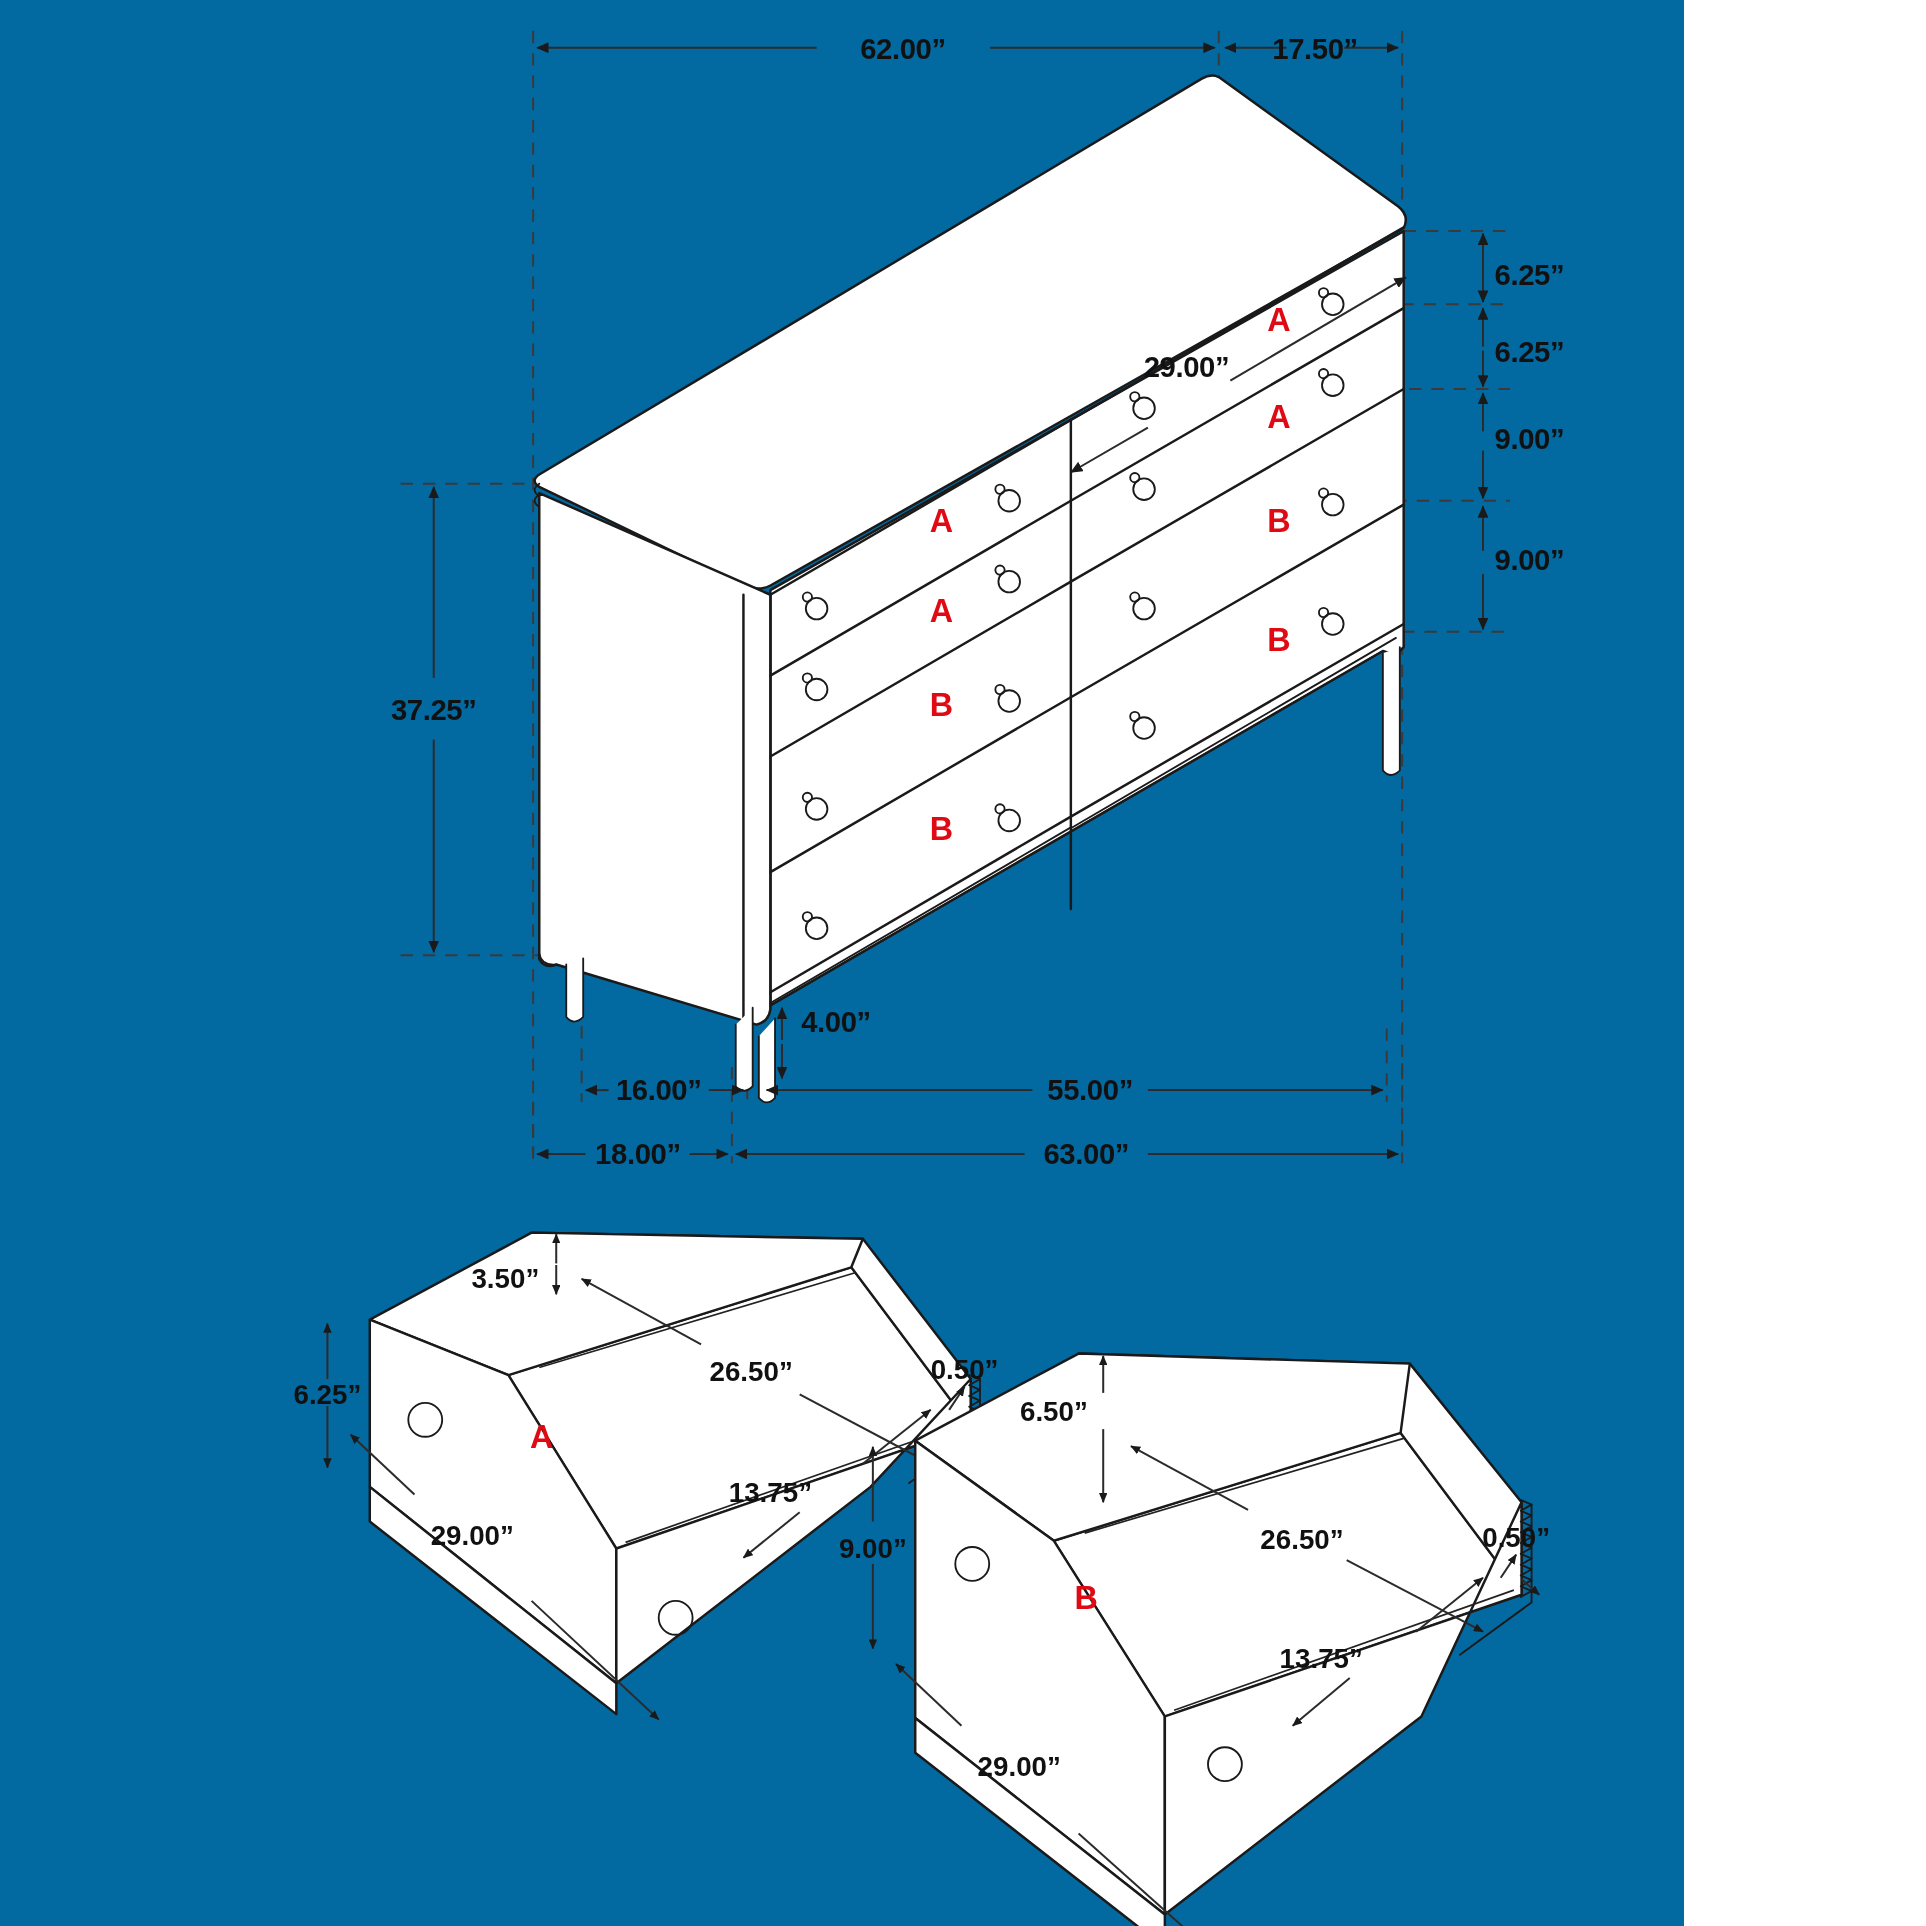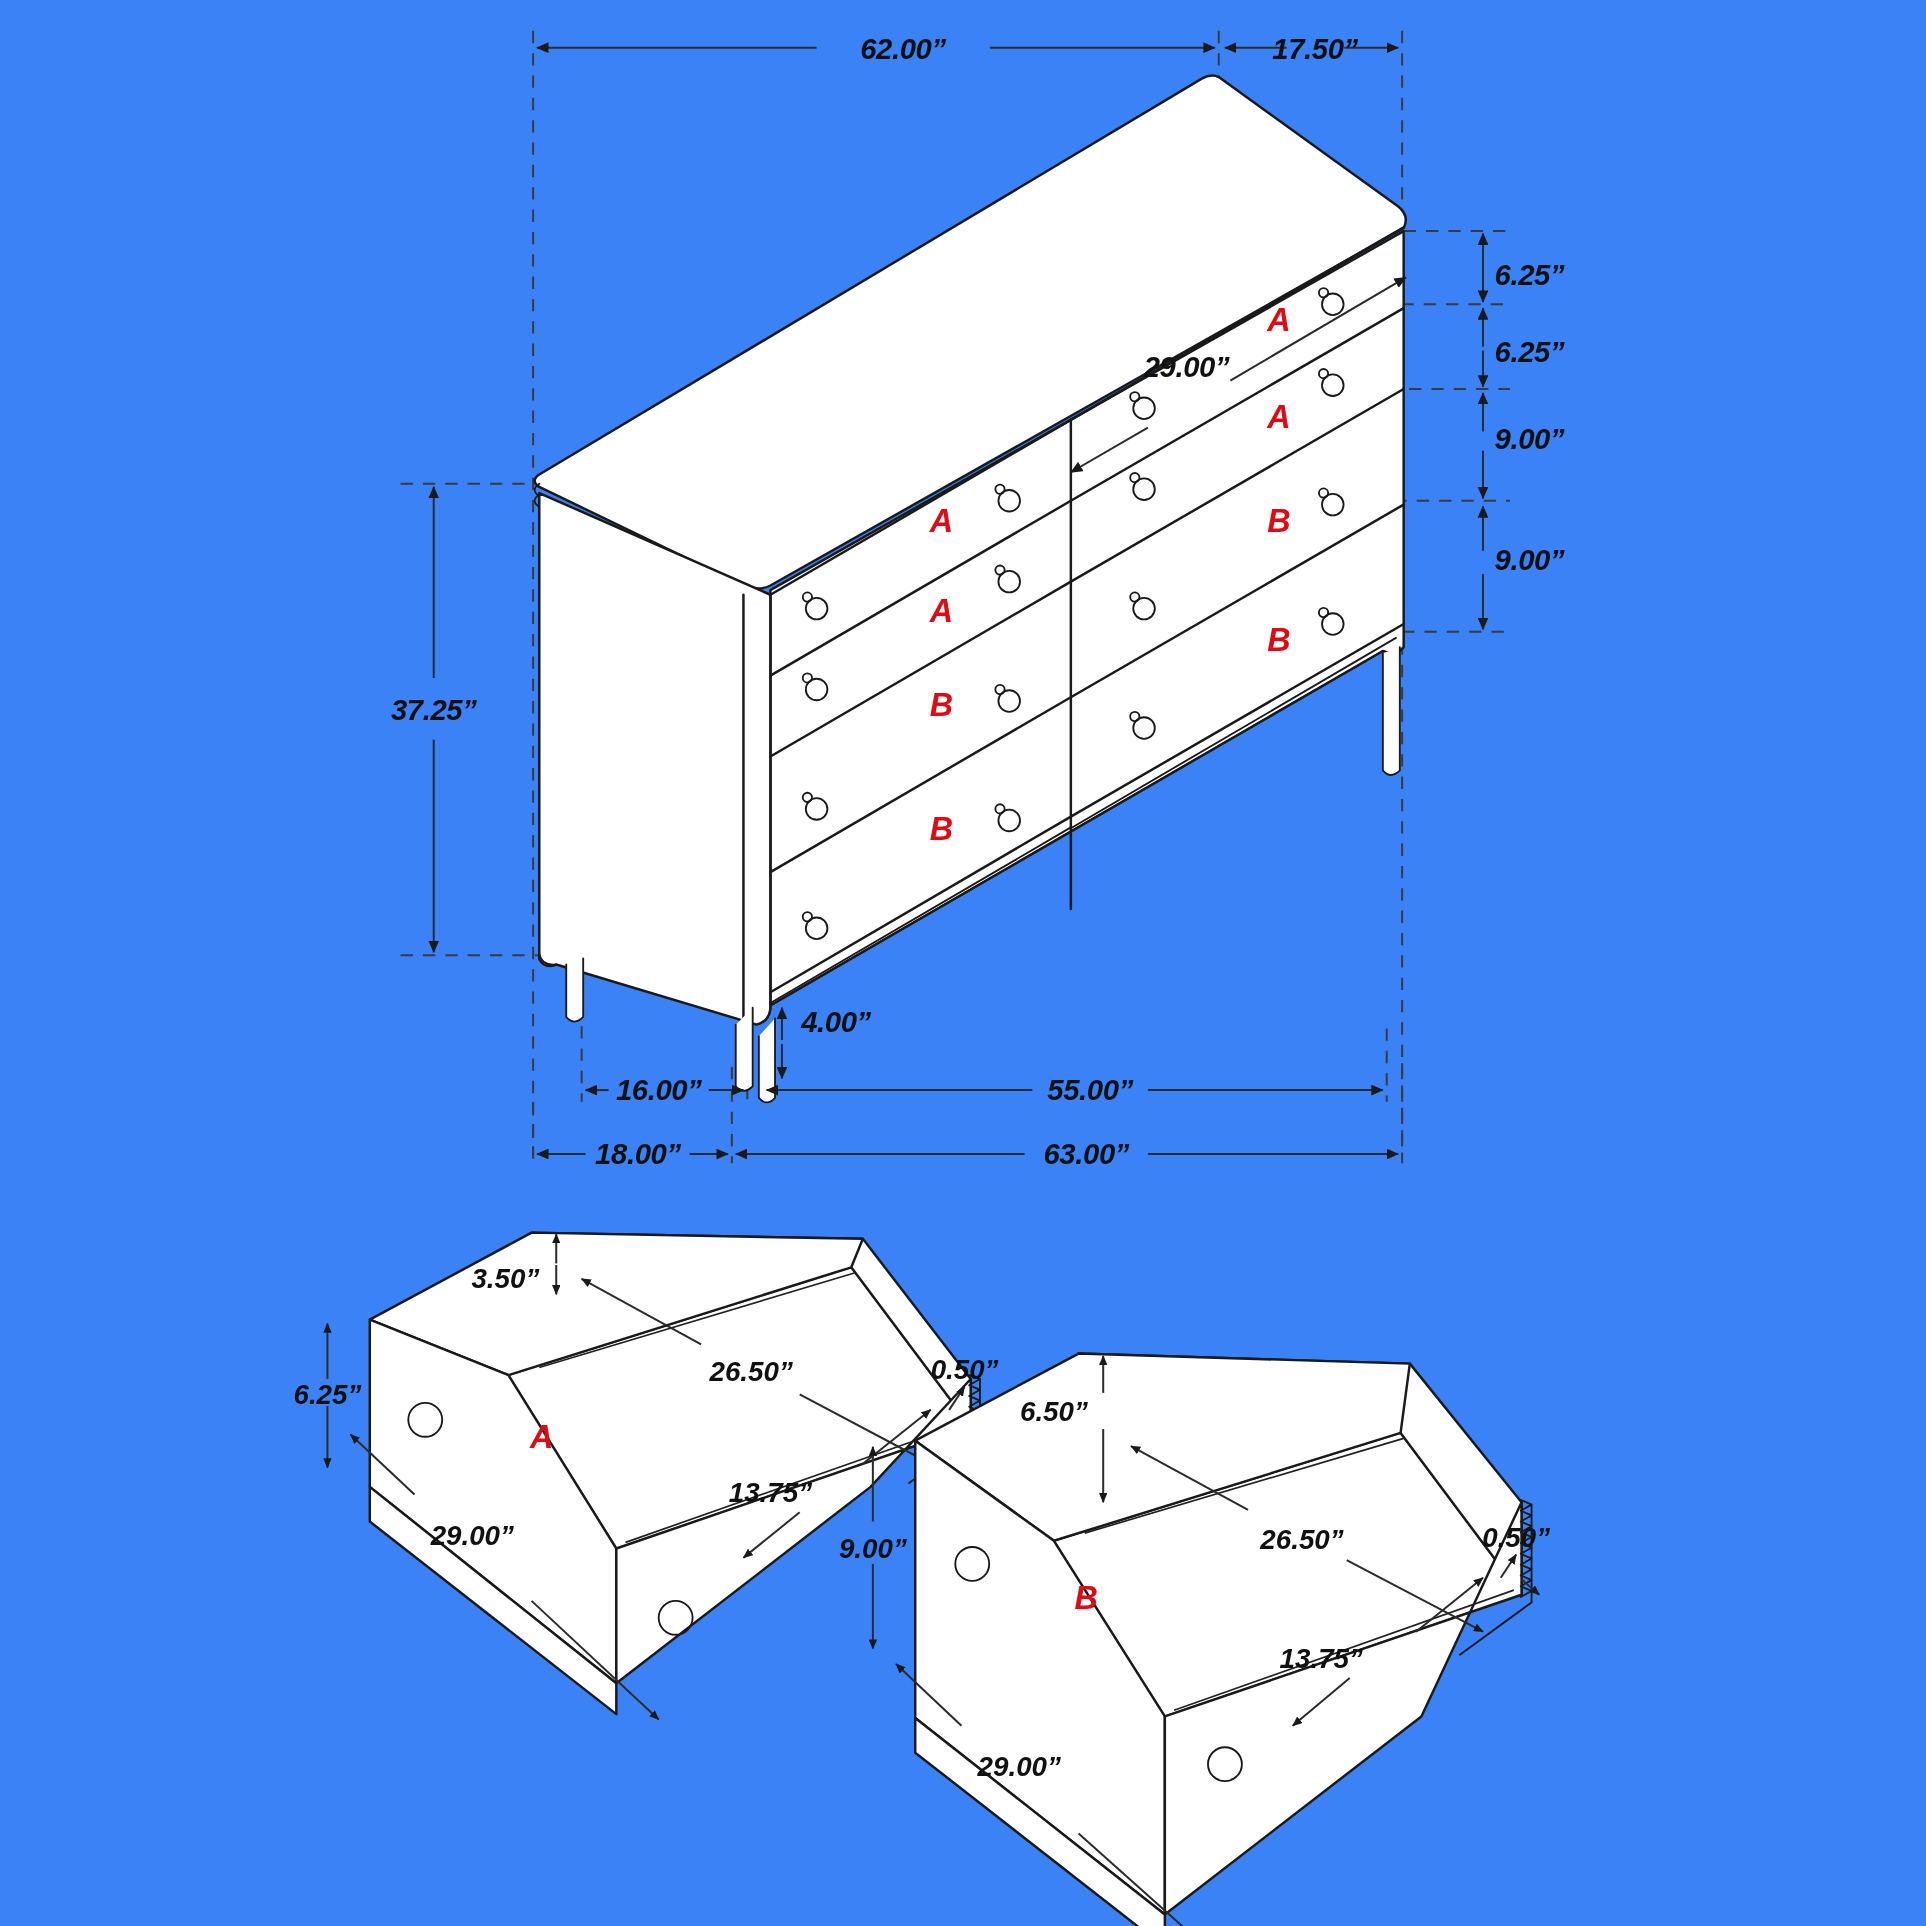--- a/index.html
+++ b/index.html
@@ -6,25 +6,24 @@
   html, body {
     margin: 0;
     padding: 0;
     background: #ffffff;
   }
   body {
     font-family: "Liberation Sans", sans-serif;
   }
   #sheet {
     position: relative;
-    width: 1926px;
+    width: 1684px;
     height: 1926px;
-    background: #3b82f6;
+    background: #0369a1;
     overflow: hidden;
-    font-style: italic;
   }
   svg.drawing {
     position: absolute;
     left: 0;
     top: 0;
     width: 1926px;
     height: 1926px;
   }
   .dim-text {
     font-family: "Liberation Sans", sans-serif;

